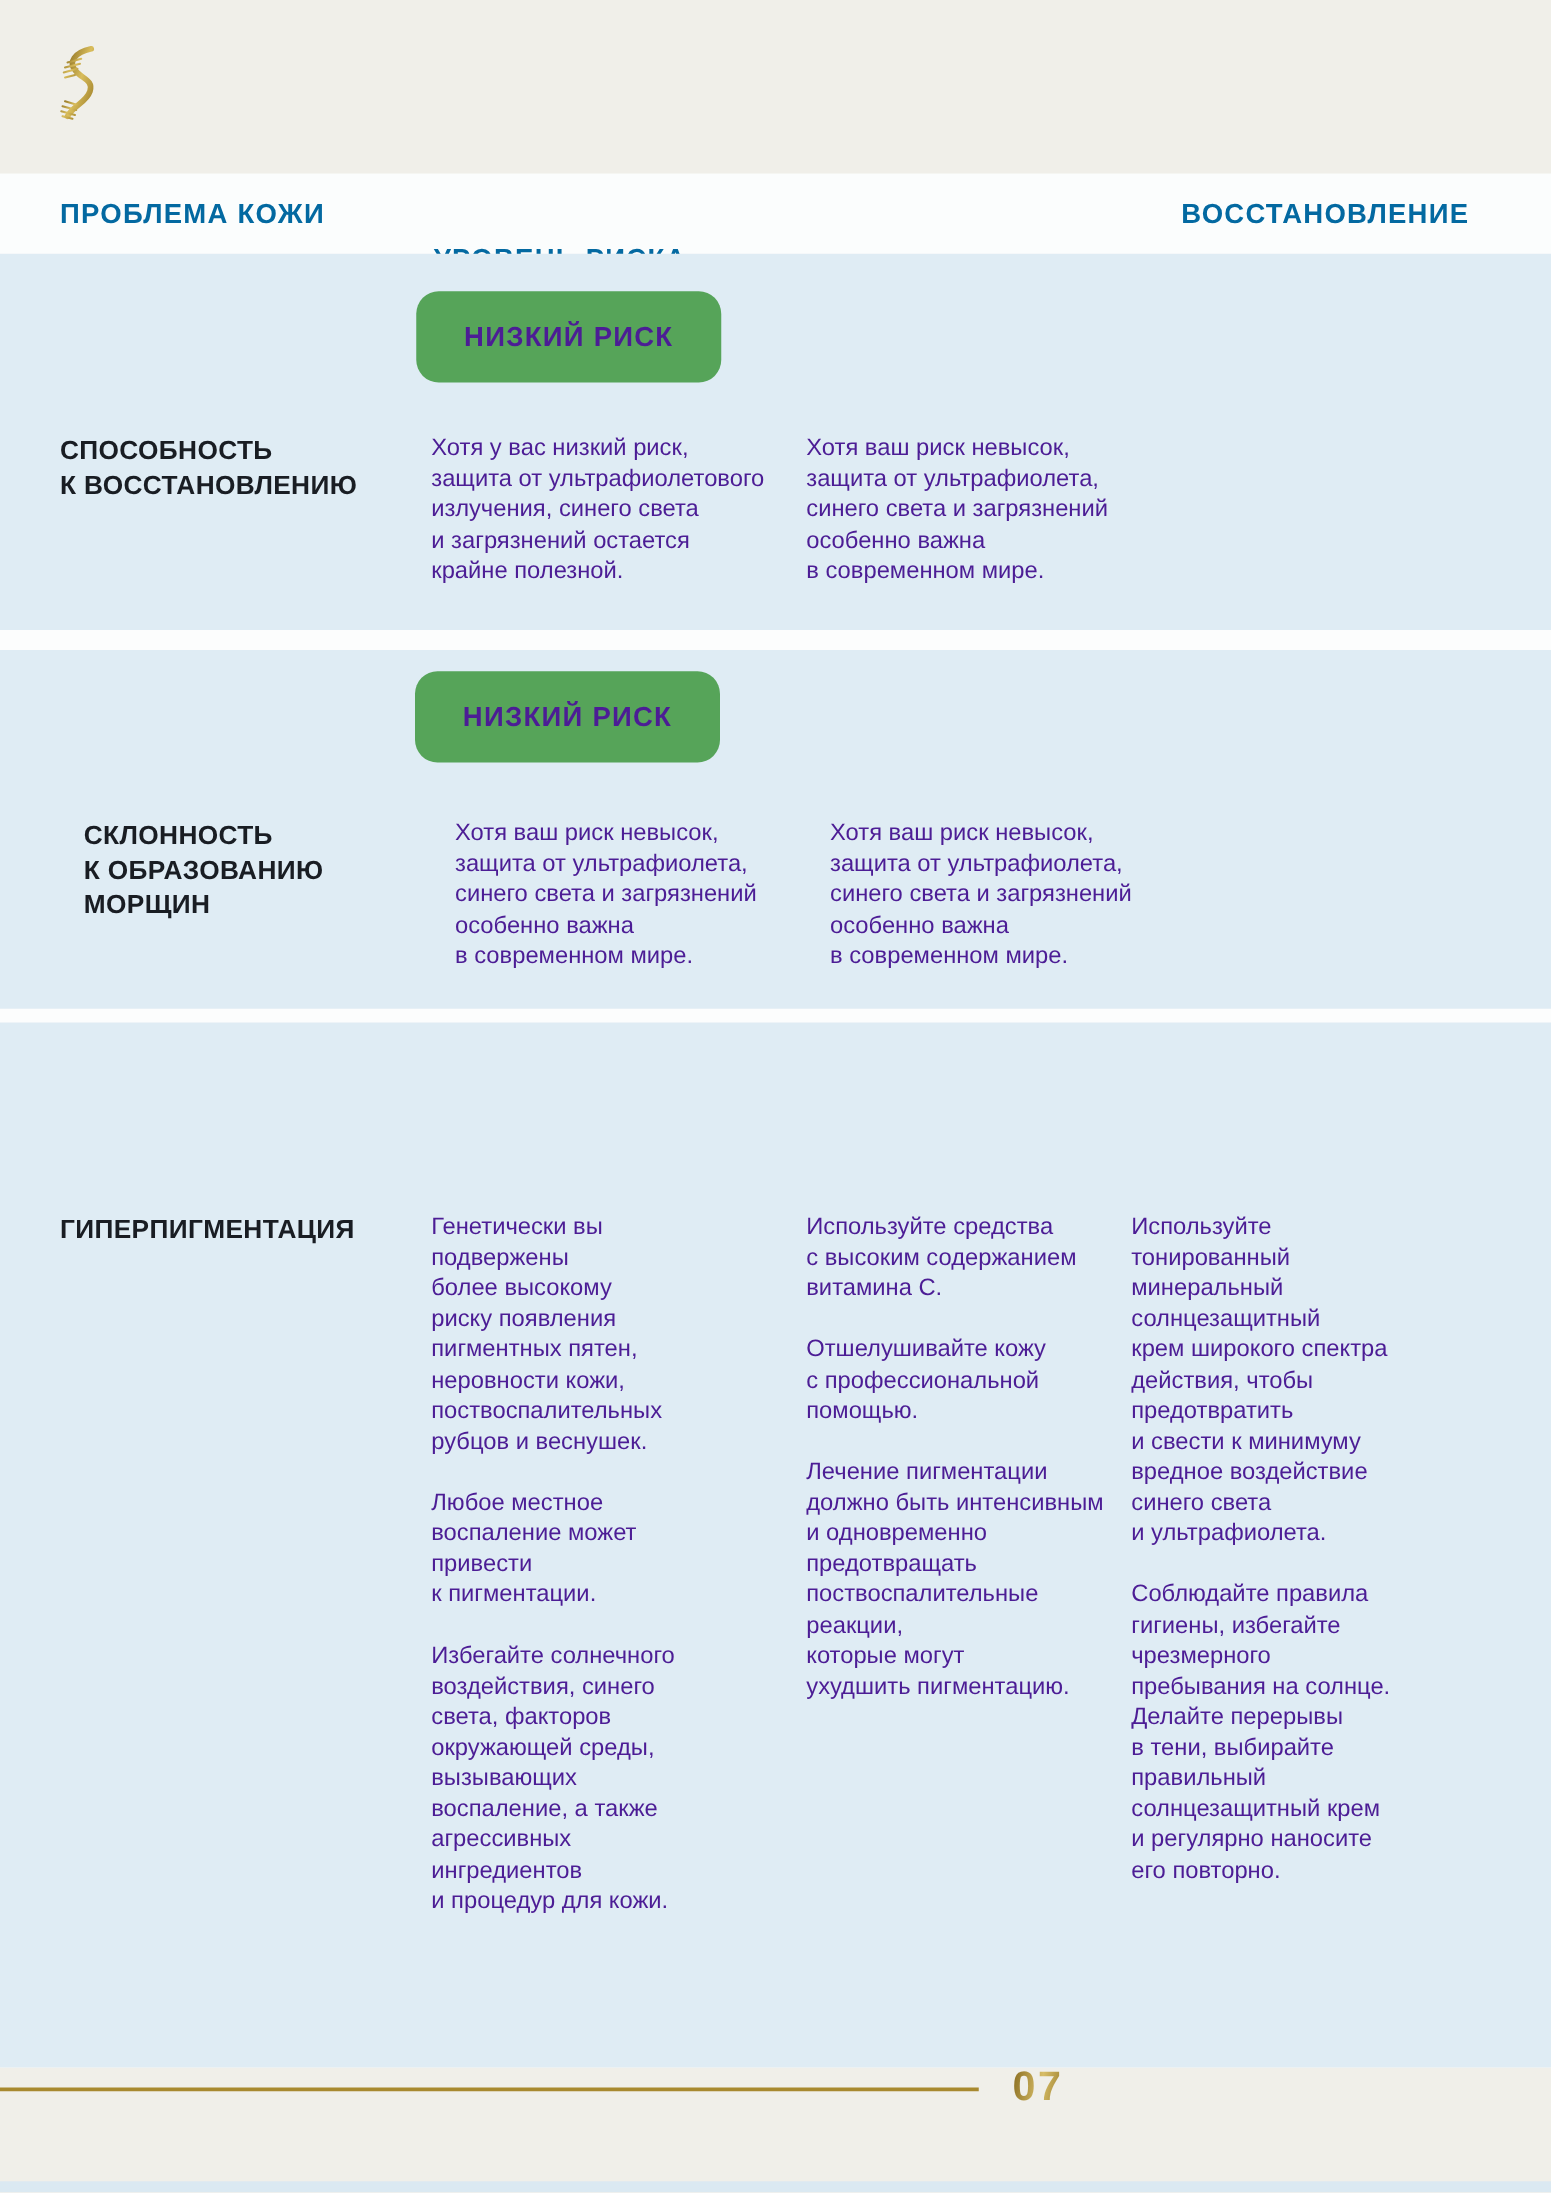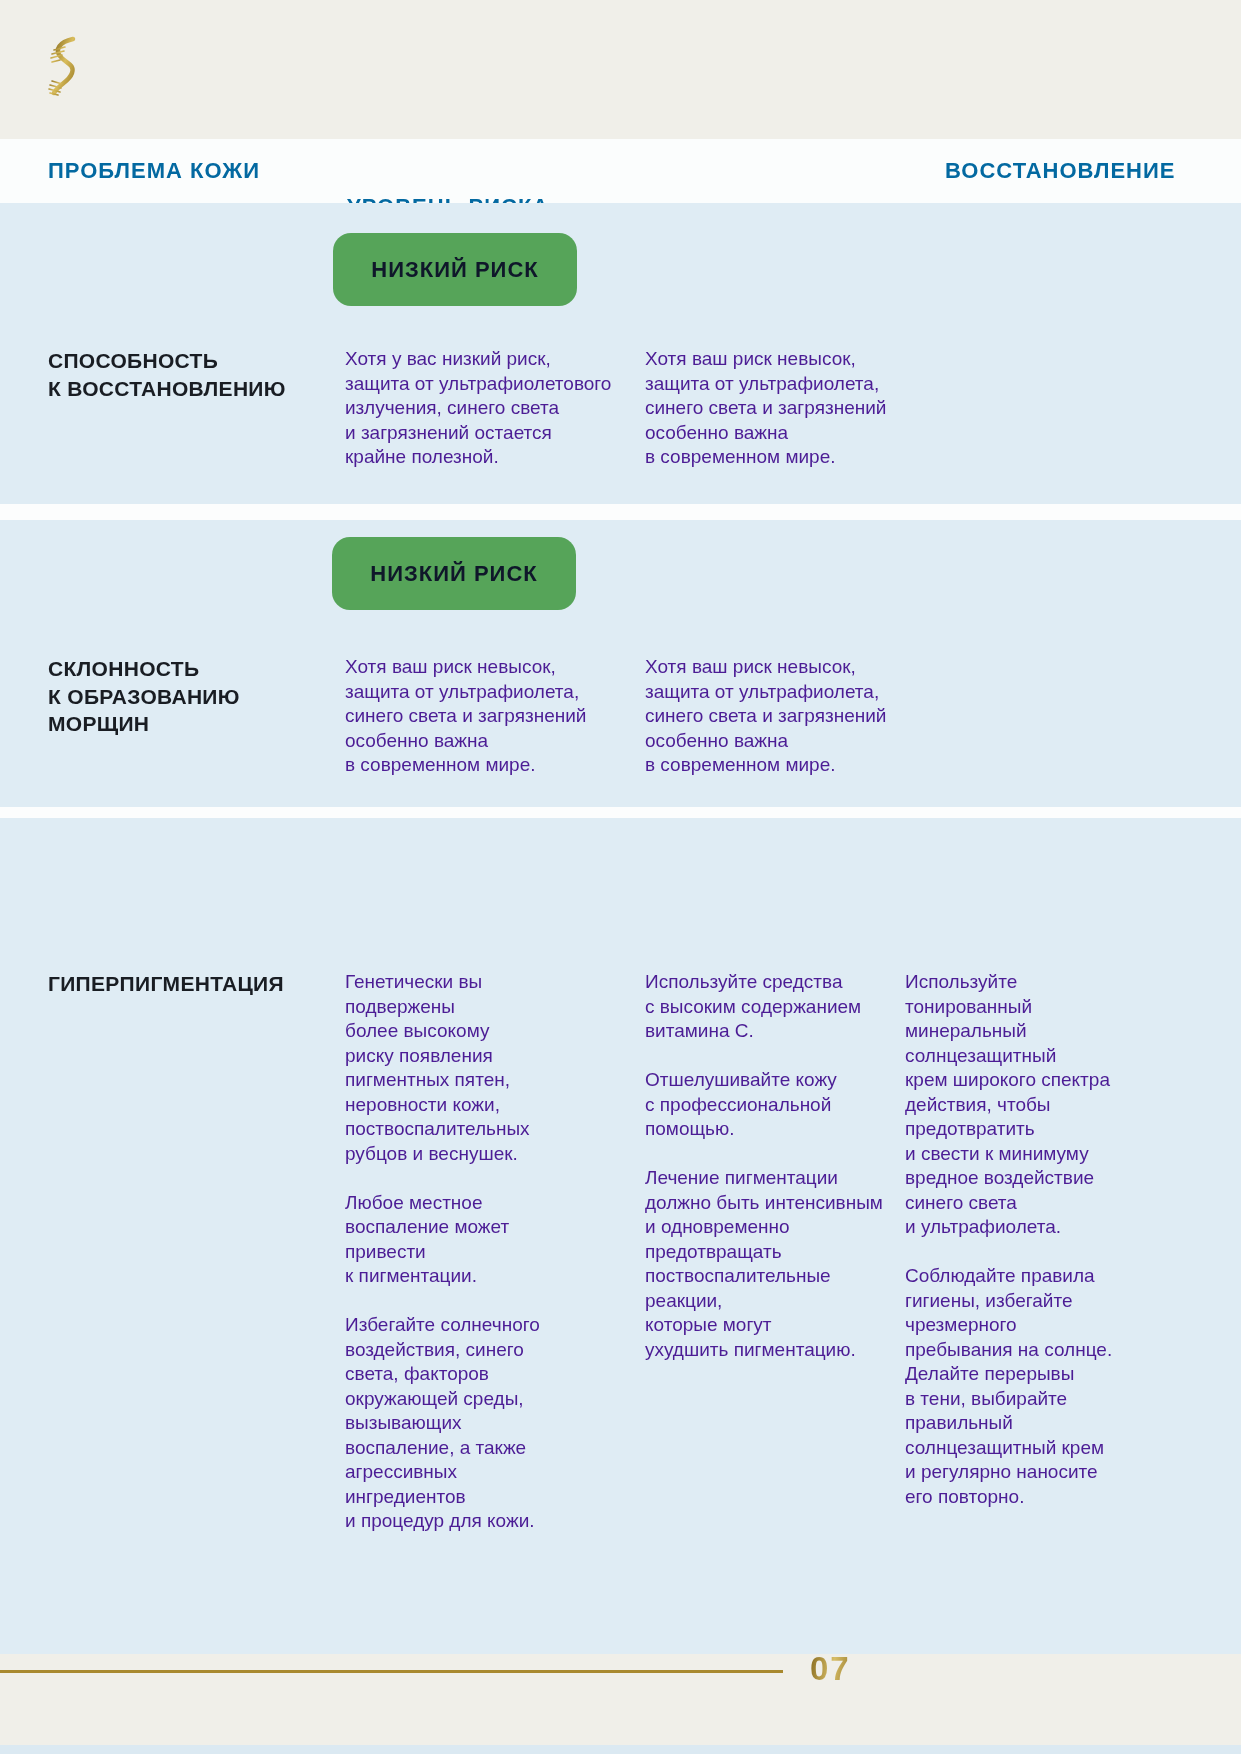--- a/index.html
+++ b/index.html
@@ -27,38 +27,38 @@
   }
   .h1{left:48px;} .h2{left:347px;margin-top:36px;} .h3{left:645px;} .h4{left:945px;}
   
   .row-section{position:absolute;left:0;width:100%;background:#dfecf4;}
   .s1{top:203px;height:301px;}
   .s2{top:520px;height:287px;}
   .s3{top:818px;height:836px;}
   .badge{
     position:absolute;width:244px;height:73px;border-radius:18px;
     display:flex;align-items:center;justify-content:center;
-    color:#0f172a;font-weight:bold;font-size:22px;letter-spacing:1px;
+    color:#4c1d95;font-weight:bold;font-size:22px;letter-spacing:1px;
     white-space:pre;
   }
   .s1 .badge{left:333px;top:30px;}
   .s2 .badge{left:332px;top:17px;}
   .s3 .badge{left:332px;top:35px;}
   .cell{
     position:absolute;
     font-size:19px;line-height:24.5px;color:#4c1d95;
     white-space:pre;
   }
   .cell.c1{
     left:48px;font-size:21px;line-height:27.5px;
     font-weight:bold;color:#191d23;letter-spacing:0.3px;
   }
   .c2{left:345px;} .c3{left:645px;} .c4{left:905px;}
   .s1 .cell{top:144px;}
-  .s2 .cell{top:135px;}
+  .s2 .cell{top:135px;margin-left:19px;}
   .s3 .cell{top:152px;}
   
   .gold-line{position:absolute;left:0;top:1670px;width:783px;height:3px;background:#a8892f;}
   .page-number{
     position:absolute;left:810px;top:1650px;
     font-size:33px;font-weight:700;letter-spacing:2px;
     color:#b09136;
     background:linear-gradient(100deg,#94782a 10%,#d7bd67 55%,#9c8030 95%);
     -webkit-background-clip:text;background-clip:text;
     -webkit-text-fill-color:transparent;

